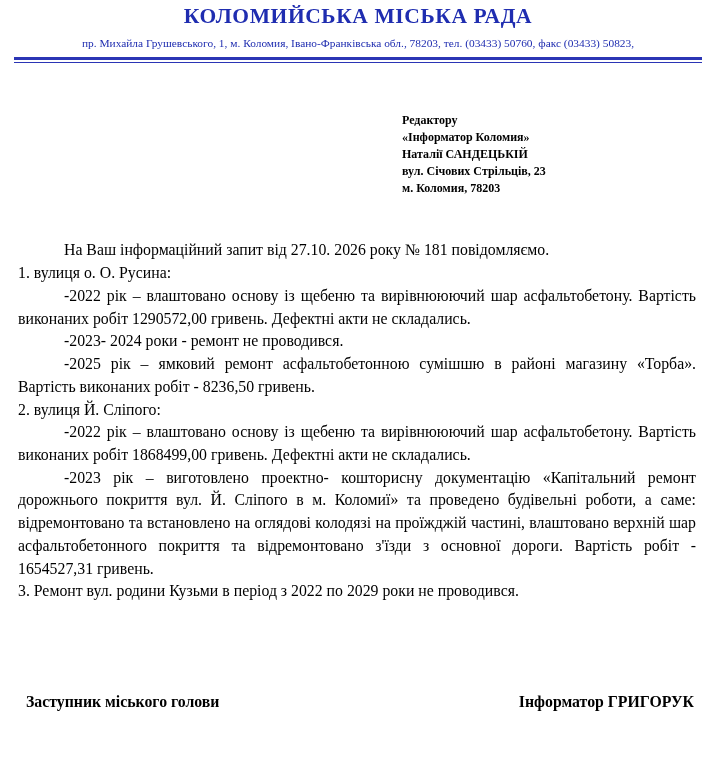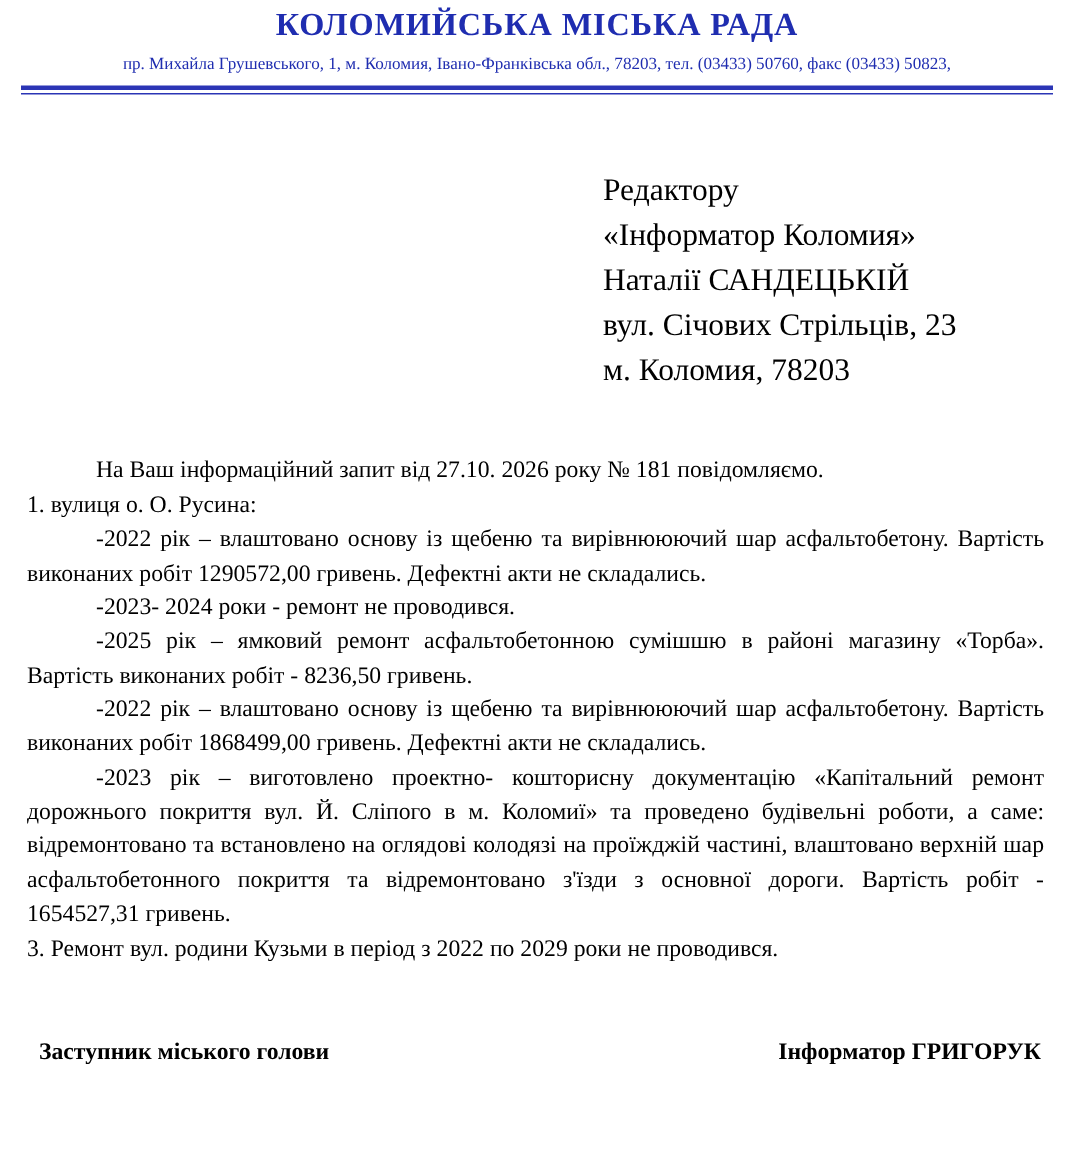--- a/index.html
+++ b/index.html
@@ -65,22 +65,22 @@
   }
   .rule-thin {
     height: 1px;
     background: #2b35b5;
   }
 
   
   .addressee {
     margin-top: 49px;
     margin-left: 402px;
-    font-weight: normal;
-    font-size: 21px;
+    font-weight: bold;
+    font-size: 12px;
     line-height: 1.42;
   }
   .addressee div {
     white-space: nowrap;
   }
 
   
   .body-text {
     margin-top: 42px;
     padding: 0 20px 0 18px;
@@ -150,20 +150,21 @@
     <p class="p-indent nojust">На Ваш інформаційний запит від 27.10. 2026 року № 181 повідомляємо.</p>
 
     <p class="p-flush nojust">1. вулиця о. О. Русина:</p>
 
     <p class="p-indent">-2022 рік – влаштовано основу із щебеню та вирівнююючий шар асфальтобетону. Вартість виконаних робіт 1290572,00 гривень. Дефектні акти не складались.</p>
 
     <p class="p-indent nojust">-2023- 2024 роки  - ремонт не проводився.</p>
 
     <p class="p-indent">-2025 рік – ямковий ремонт асфальтобетонною сумішшю в районі магазину «Торба». Вартість виконаних робіт -  8236,50 гривень.</p>
 
+    <p class="p-flush nojust">2. вулиця Й. Сліпого:</p>
 
     <p class="p-indent">-2022 рік – влаштовано основу із щебеню та вирівнююючий шар асфальтобетону. Вартість виконаних робіт 1868499,00 гривень. Дефектні акти не складались.</p>
 
     <p class="p-indent">-2023 рік – виготовлено проектно- кошторисну документацію «Капітальний ремонт дорожнього покриття вул. Й. Сліпого в м. Коломиї» та проведено будівельні роботи, а саме: відремонтовано та встановлено на оглядові колодязі на проїжджій частині, влаштовано верхній шар асфальтобетонного покриття та відремонтовано з'їзди з основної дороги. Вартість робіт  - 1654527,31 гривень.</p>
 
 
     <p class="p-flush nojust">3. Ремонт вул. родини Кузьми в період з 2022 по 2029 роки не проводився.</p>
   </div>
 
   <div class="signature">

